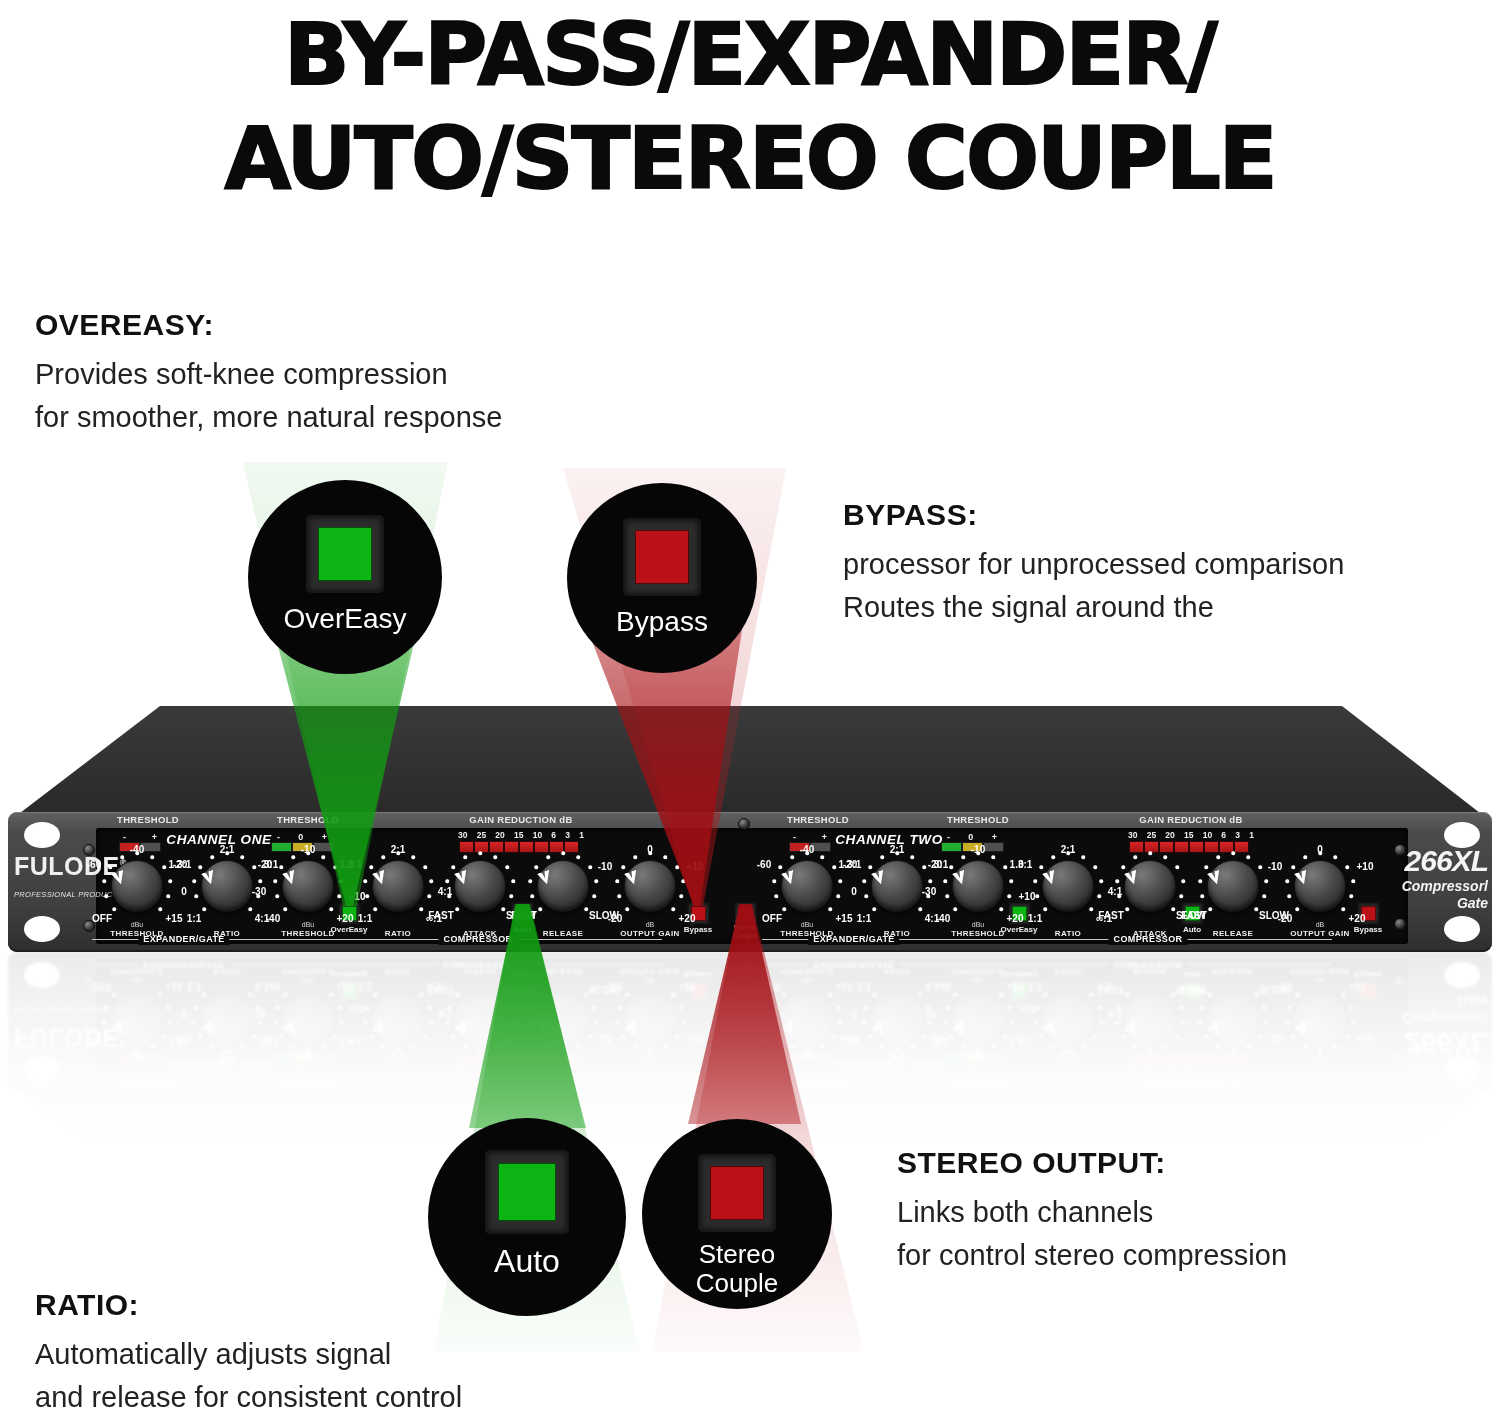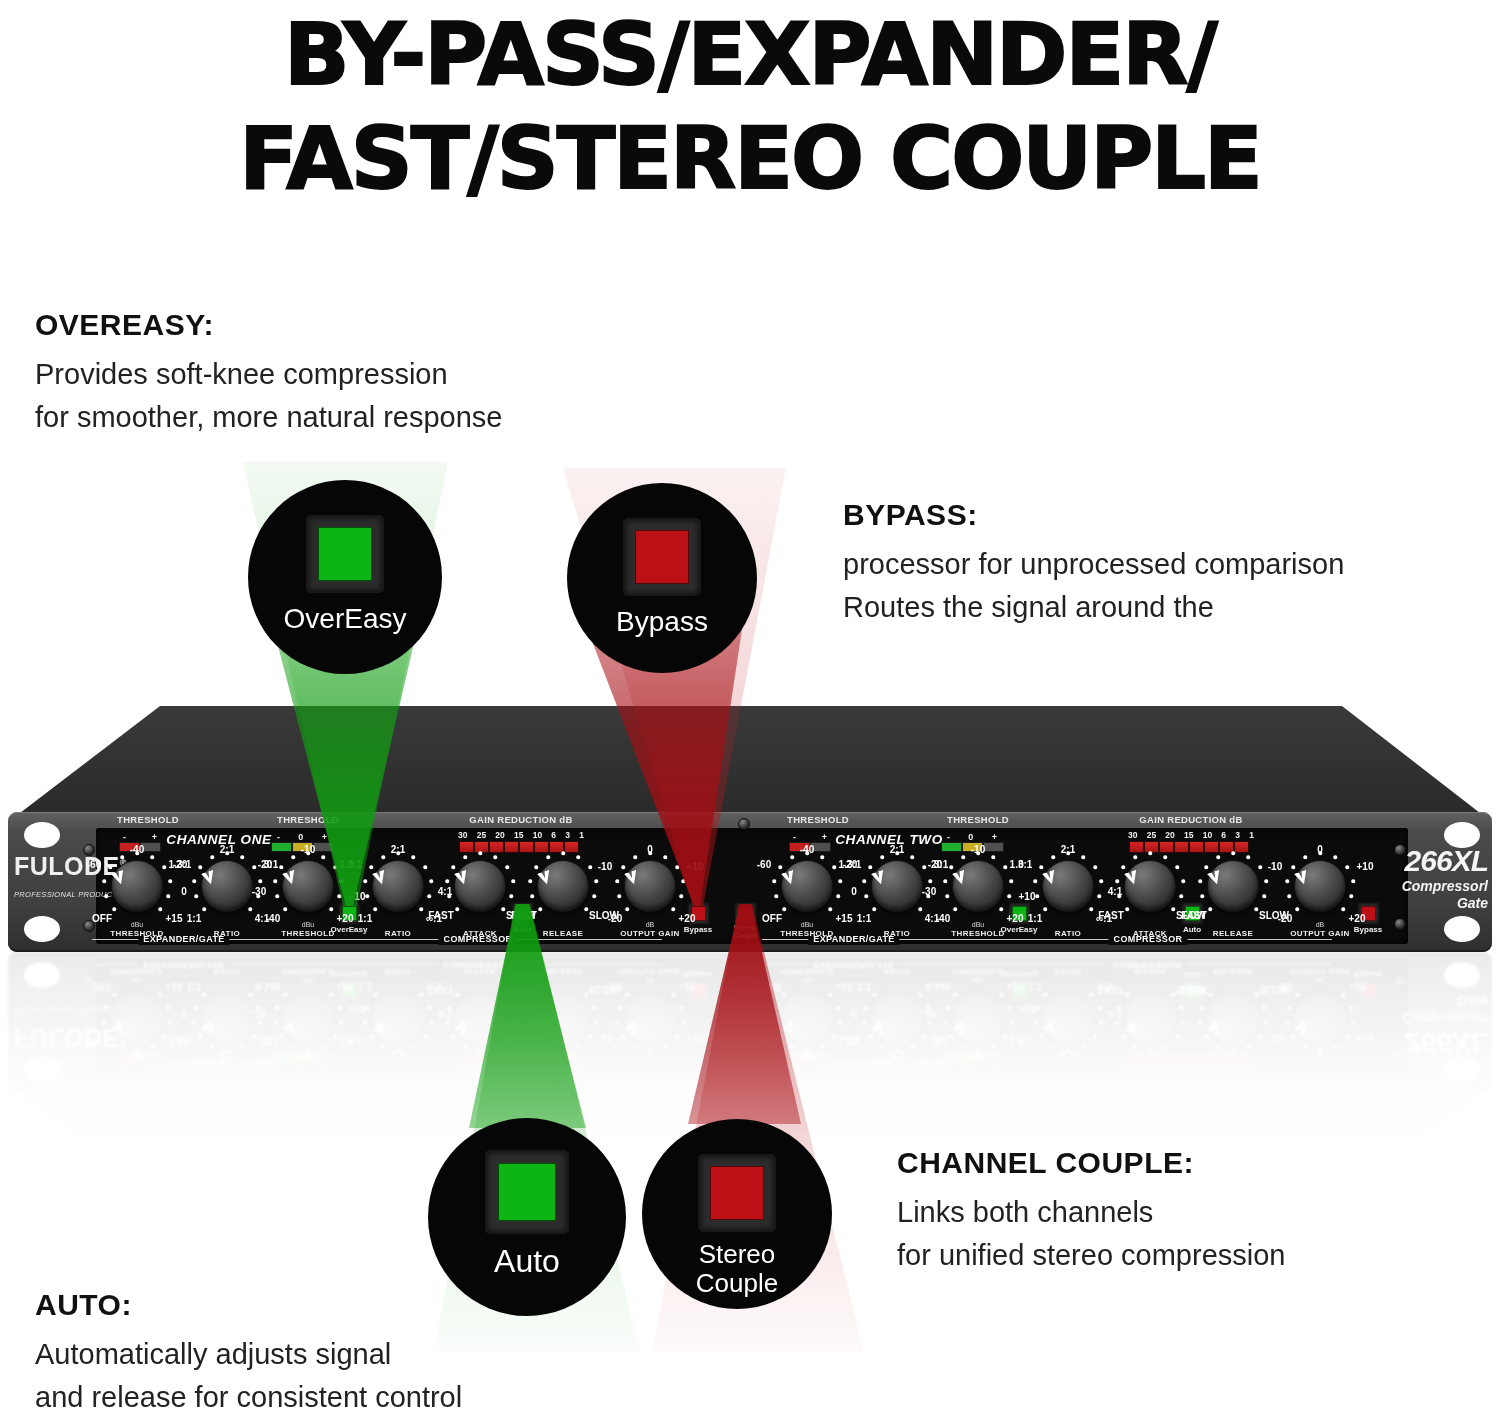--- a/index.html
+++ b/index.html
@@ -114,40 +114,40 @@
              letter-spacing:.4px;background:#0b0b0b;padding:1px 5px;white-space:nowrap;
              transform:translateX(-50%);}
 </style>
 </head>
 <body>
 
 <div id="canvas">
 
   <div class="title">
     <div>BY-PASS/EXPANDER/</div>
-    <div>FAST/STEREO COUPLE</div>
+    <div>AUTO/STEREO COUPLE</div>
   </div>
 
   <div class="tb" id="tb-overeasy">
     <div class="tb-h">OVEREASY:</div>
     <div class="tb-l">Provides soft-knee compression</div>
     <div class="tb-l">for smoother, more natural response</div>
   </div>
   <div class="tb" id="tb-bypass">
     <div class="tb-h">BYPASS:</div>
     <div class="tb-l">processor for unprocessed comparison</div>
     <div class="tb-l">Routes the signal around the</div>
   </div>
   <div class="tb" id="tb-stereo">
-    <div class="tb-h">CHANNEL COUPLE:</div>
+    <div class="tb-h">STEREO OUTPUT:</div>
     <div class="tb-l">Links both channels</div>
-    <div class="tb-l">for unified stereo compression</div>
+    <div class="tb-l">for control stereo compression</div>
   </div>
   <div class="tb" id="tb-auto">
-    <div class="tb-h">AUTO:</div>
+    <div class="tb-h">RATIO:</div>
     <div class="tb-l">Automatically adjusts signal</div>
     <div class="tb-l">and release for consistent control</div>
   </div>
 
   <div id="reflection-wrap">
       <div class="rack-clone">
     <div class="rack-top"></div>
     <div class="faceplate" id="faceplate">
       <div class="inset"></div>
       <div class="oval" style="left:16px;top:10px;"></div>

